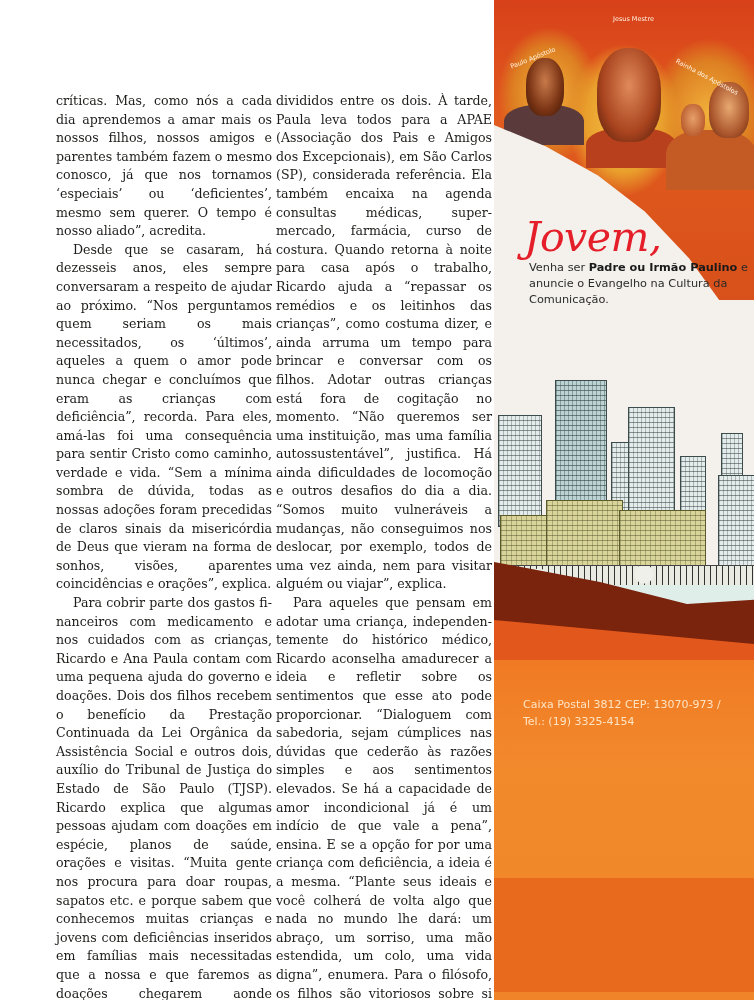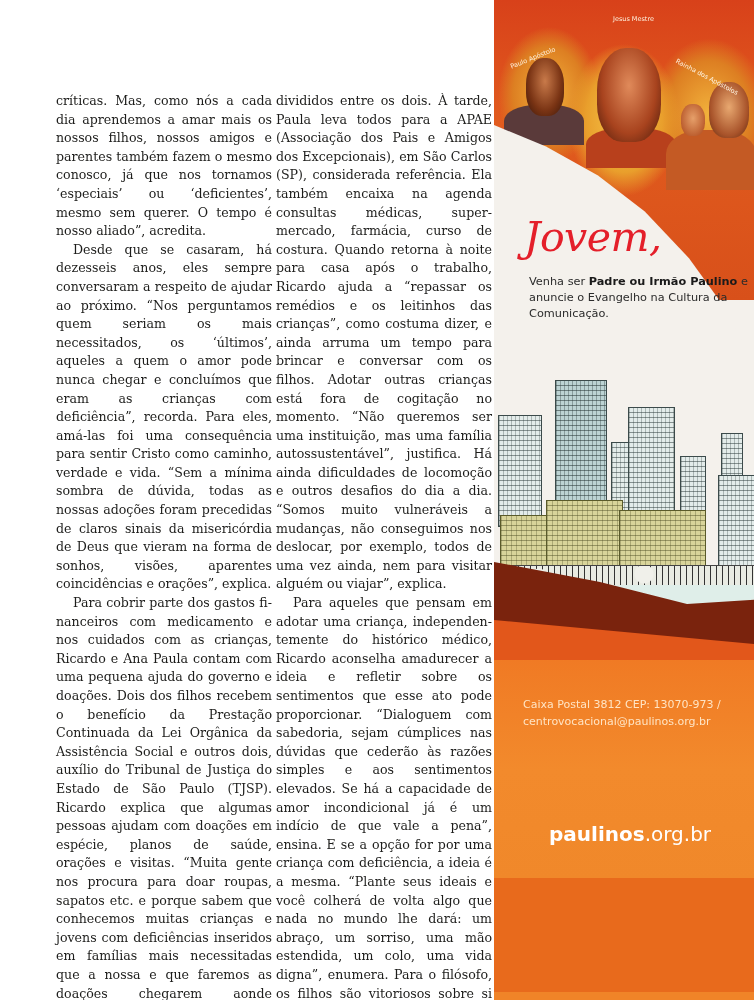--- a/index.html
+++ b/index.html
@@ -51,21 +51,21 @@
     background: #f4f1ec;
     clip-path: polygon(0 0, 20% 6%, 40% 14%, 58% 24%, 75% 37%, 88% 50%, 100% 66%, 100% 100%, 0 100%);
   }
 
   .jovem {
     position: absolute; left: 30px; top: 213px;
     font-family: "DejaVu Serif", "Liberation Serif", serif; font-style: italic; font-weight: normal;
     font-size: 41px; color: #e41f2a; letter-spacing: -0.5px;
   }
   .ad-intro {
-    position: absolute; left: 35px; top: 274px; width: 225px;
+    position: absolute; left: 35px; top: 260px; width: 225px;
     font-family: "DejaVu Sans", "Liberation Sans", sans-serif; font-size: 11.3px;
     line-height: 16px; color: #2b2b2b;
   }
   .ad-intro b { font-weight: bold; color: #1a1a1a; }
 
   
   .city { position: absolute; left: 0; top: 360px; width: 260px; height: 240px; }
   .bld { position: absolute; border: 1px solid #3b4a4a; }
   .bld-blue {
     background:
@@ -198,20 +198,17 @@
   <div class="ad-bands">
     <div class="band-dark"></div>
     <div class="band-orange1"></div>
     <div class="band-orange2"></div>
     <div class="band-orange3"></div>
     <div class="band-bottom"></div>
   </div>
 
   <div class="contact">
     <div class="line">Caixa Postal 3812 CEP: 13070-973 /</div>
-    <div class="line">centrovocacional@paulinos.org.br</div>
-  </div>
-
-  <div class="site">
-    <b>paulinos</b><span>.org.br</span>
-  </div>
+    <div class="line">Tel.: (19) 3325-4154</div>
+  </div>
+
 
 </div>
 
 </body></html>

